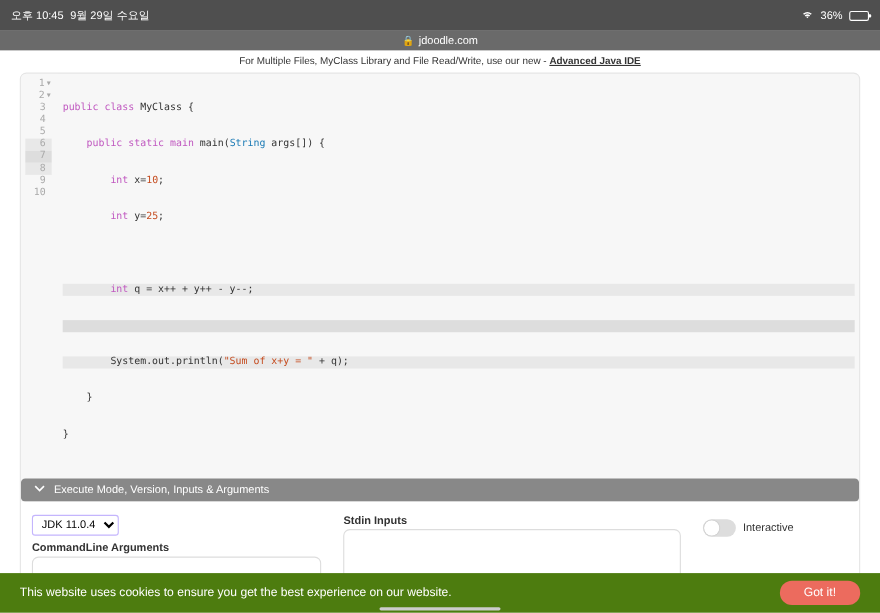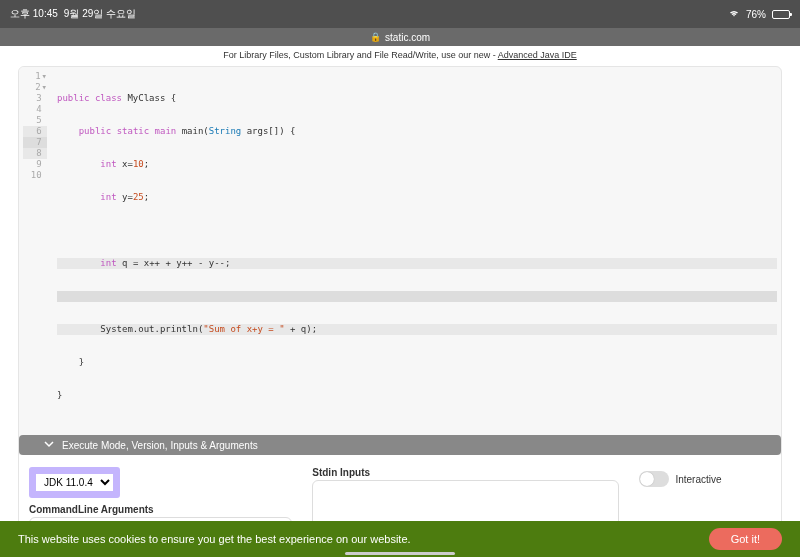--- a/index.html
+++ b/index.html
@@ -8,42 +8,42 @@
   .statusbar{height:28px;background:#4f4f4f;color:#fff;display:flex;align-items:center;padding:0 10px;font-size:10px;}
   .statusbar .left{display:flex;gap:6px;}
   .statusbar .right{margin-left:auto;display:flex;align-items:center;gap:6px;}
   .wifi{width:12px;height:10px;display:inline-block;}
   .battery{width:18px;height:9px;border:1px solid #fff;border-radius:2px;position:relative;}
   .battery::after{content:'';position:absolute;right:-3px;top:2px;width:2px;height:3px;background:#fff;border-radius:0 1px 1px 0;}
   .battery .fill{height:100%;width:76%;background:#fff;}
   .urlbar{height:18px;background:#6a6a6a;color:#fff;display:flex;align-items:center;justify-content:center;font-size:10px;gap:4px;}
   .lock{font-size:9px;}
   .banner{height:18px;background:#fff;color:#333;text-align:center;font-size:9px;line-height:18px;}
-  .banner a{color:#333;text-decoration:underline;font-weight:normal;text-align:center;}
+  .banner a{color:#333;text-decoration:underline;font-weight:bold;text-align:center;}
   .page{padding:0 18px;}
   
   .editor{border:1px solid #e5e5e5;border-radius:6px;background:#f7f7f7;margin-top:2px;overflow:hidden;}
   .code{display:flex;font-family:Menlo,Consolas,monospace;font-size:9px;line-height:11px;min-height:130px;}
   .gutter{background:#f7f7f7;color:#aaa;text-align:right;padding:4px 6px 4px 4px;width:34px;user-select:none;}
   .gutter div{height:11px;white-space:nowrap;}
   .fold{color:#aaa;margin-left:1px;}
   .src{padding:4px 4px;flex:1;white-space:pre;color:#333;}
   .src .row{height:11px;}
   .hl{background:#e8e8e8;}
   .cur{background:#ddd;}
   .kw{color:#c058c0;margin-top:45px;}
   .typ{color:#1a7ab5;}
   .str{color:#c54b1e;}
   .num{color:#c54b1e;}
   
-  .panel{background:#888;color:#fff;font-size:10px;padding:4px 25px;display:flex;align-items:center;gap:8px;border-radius:4px;margin-top:8px;}
+  .panel{background:#888;color:#fff;font-size:10px;padding:4px 12px;display:flex;align-items:center;gap:8px;border-radius:4px;margin-top:8px;}
   .chev{width:10px;height:10px;}
   .controls{display:flex;gap:20px;margin-top:6px;}
   .col{flex:1;}
-  select.version{border:7px solid #c4b5fd;border-radius:3px;padding:2px 4px;font-size:10px;background:#fff;}
+  select.version{border:1px solid #c4b5fd;border-radius:3px;padding:2px 4px;font-size:10px;background:#fff;}
   .toggle{display:flex;align-items:center;gap:6px;margin-top:2px;}
   .switch{width:30px;height:16px;background:#ddd;border-radius:8px;position:relative;}
   .switch::after{content:'';position:absolute;left:1px;top:1px;width:14px;height:14px;background:#fff;border-radius:50%;box-shadow:0 0 1px #999;}
   .label{font-size:10px;color:#333;}
   .field-label{font-size:10px;font-weight:bold;margin:6px 0 2px;color:#333;}
   textarea.input{width:100%;height:36px;border:1px solid #ddd;border-radius:6px;resize:none;font-size:10px;padding:4px;background:#fff;}
   .stdin-col textarea.input{height:52px;}
   .col.stdin-col .field-label{margin-top:0;}
   .actions{display:flex;gap:8px;justify-content:center;margin:8px 0 6px;}
   .btn{border:1px solid #ddd;background:#fff;border-radius:4px;height:24px;min-width:28px;display:flex;align-items:center;justify-content:center;cursor:pointer;}
@@ -60,32 +60,32 @@
   <div class="left">
     <span>오후 10:45</span>
     <span>9월 29일 수요일</span>
   </div>
   <div class="right">
     <span>
       <svg class="wifi" viewBox="0 0 24 18">
           <path d="M12 16 L14 14 A3 3 0 0 0 10 14 Z M7 11 A8 8 0 0 1 17 11 L15 13 A5 5 0 0 0 9 13 Z M4 8 A13 13 0 0 1 20 8 L18 10 A10 10 0 0 0 6 10 Z" fill="#fff"></path>
         </svg>
     </span>
-    <span>76%</span>
+    <span>36%</span>
     <span class="battery"><span class="fill"></span></span>
   </div>
 </div>
 
 <div class="urlbar">
   <span class="lock">🔒</span>
-  <span>static.com</span>
+  <span>jdoodle.com</span>
 </div>
 
 <div class="banner">
-  <span>For Library Files, Custom Library and File Read/Write, use our new - </span><a href="#">Advanced Java IDE</a>
+  <span>For Multiple Files, MyClass Library and File Read/Write, use our new - </span><a href="#">Advanced Java IDE</a>
 </div>
 
 <div class="page">
 
   <div class="editor">
     <div class="code">
       <div class="gutter">
         <div><span>1</span><span class="fold">▾</span></div>
         <div><span>2</span><span class="fold">▾</span></div>
         <div><span>3</span>&nbsp;</div>

